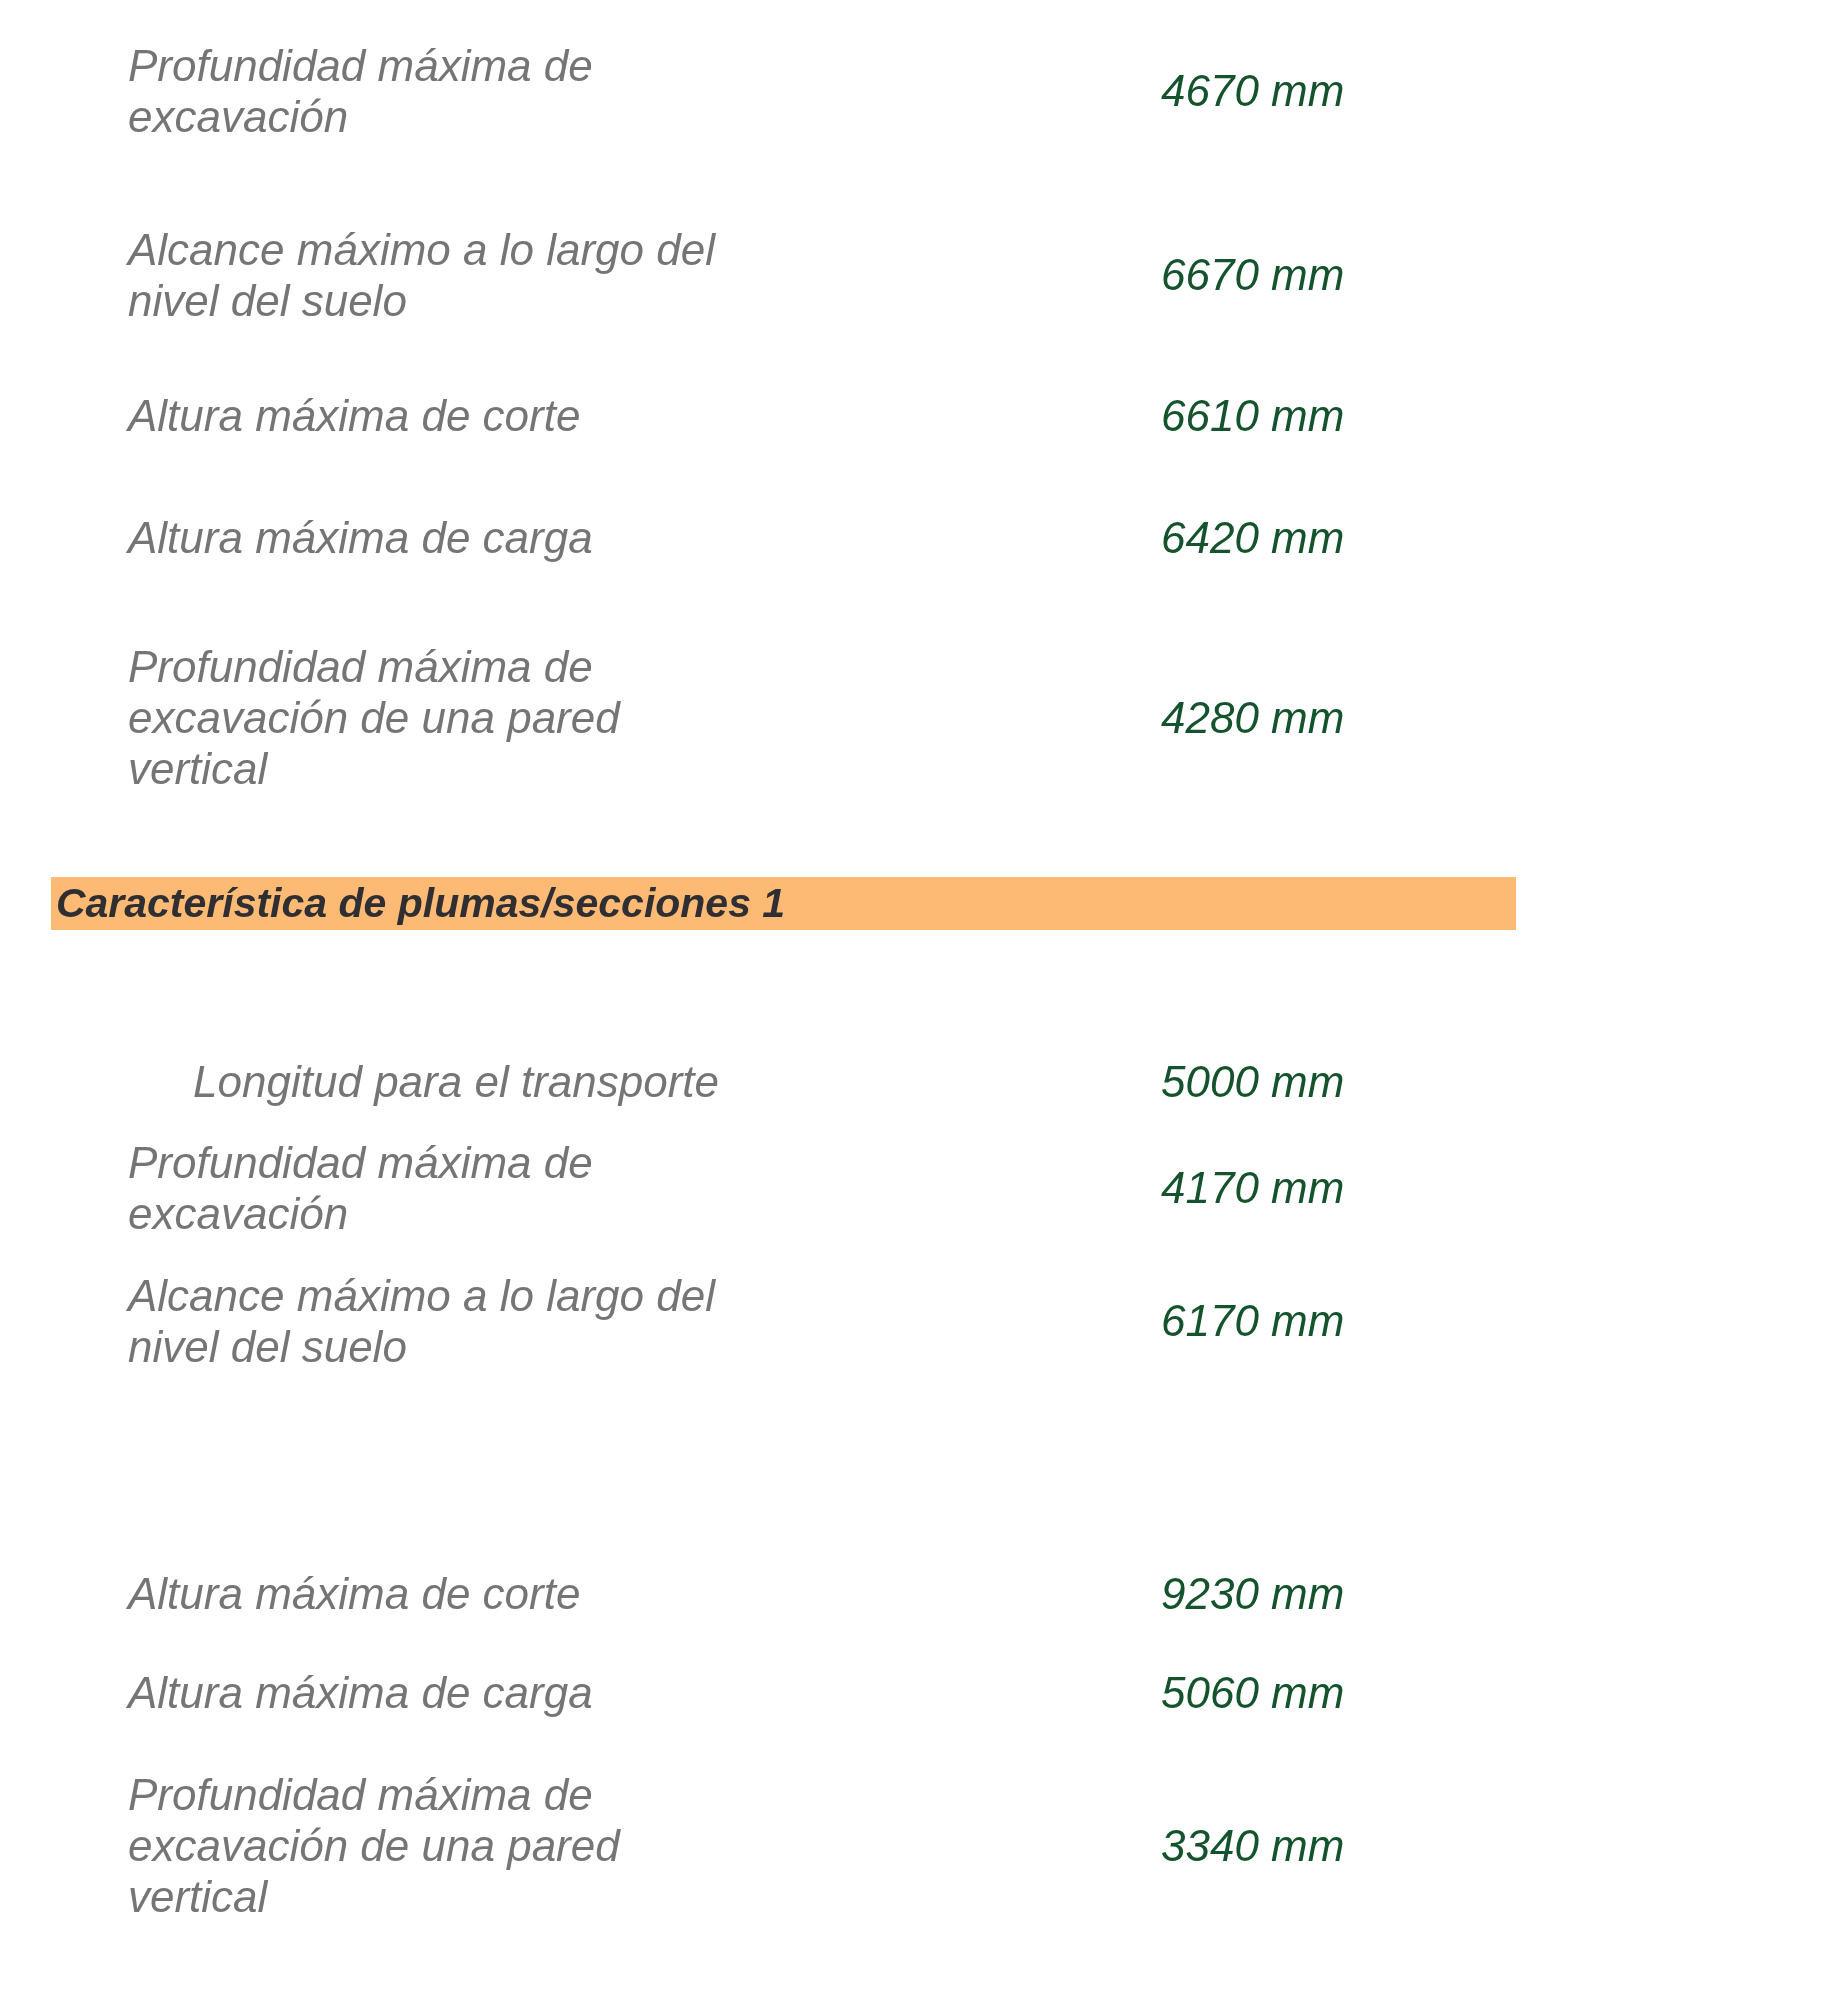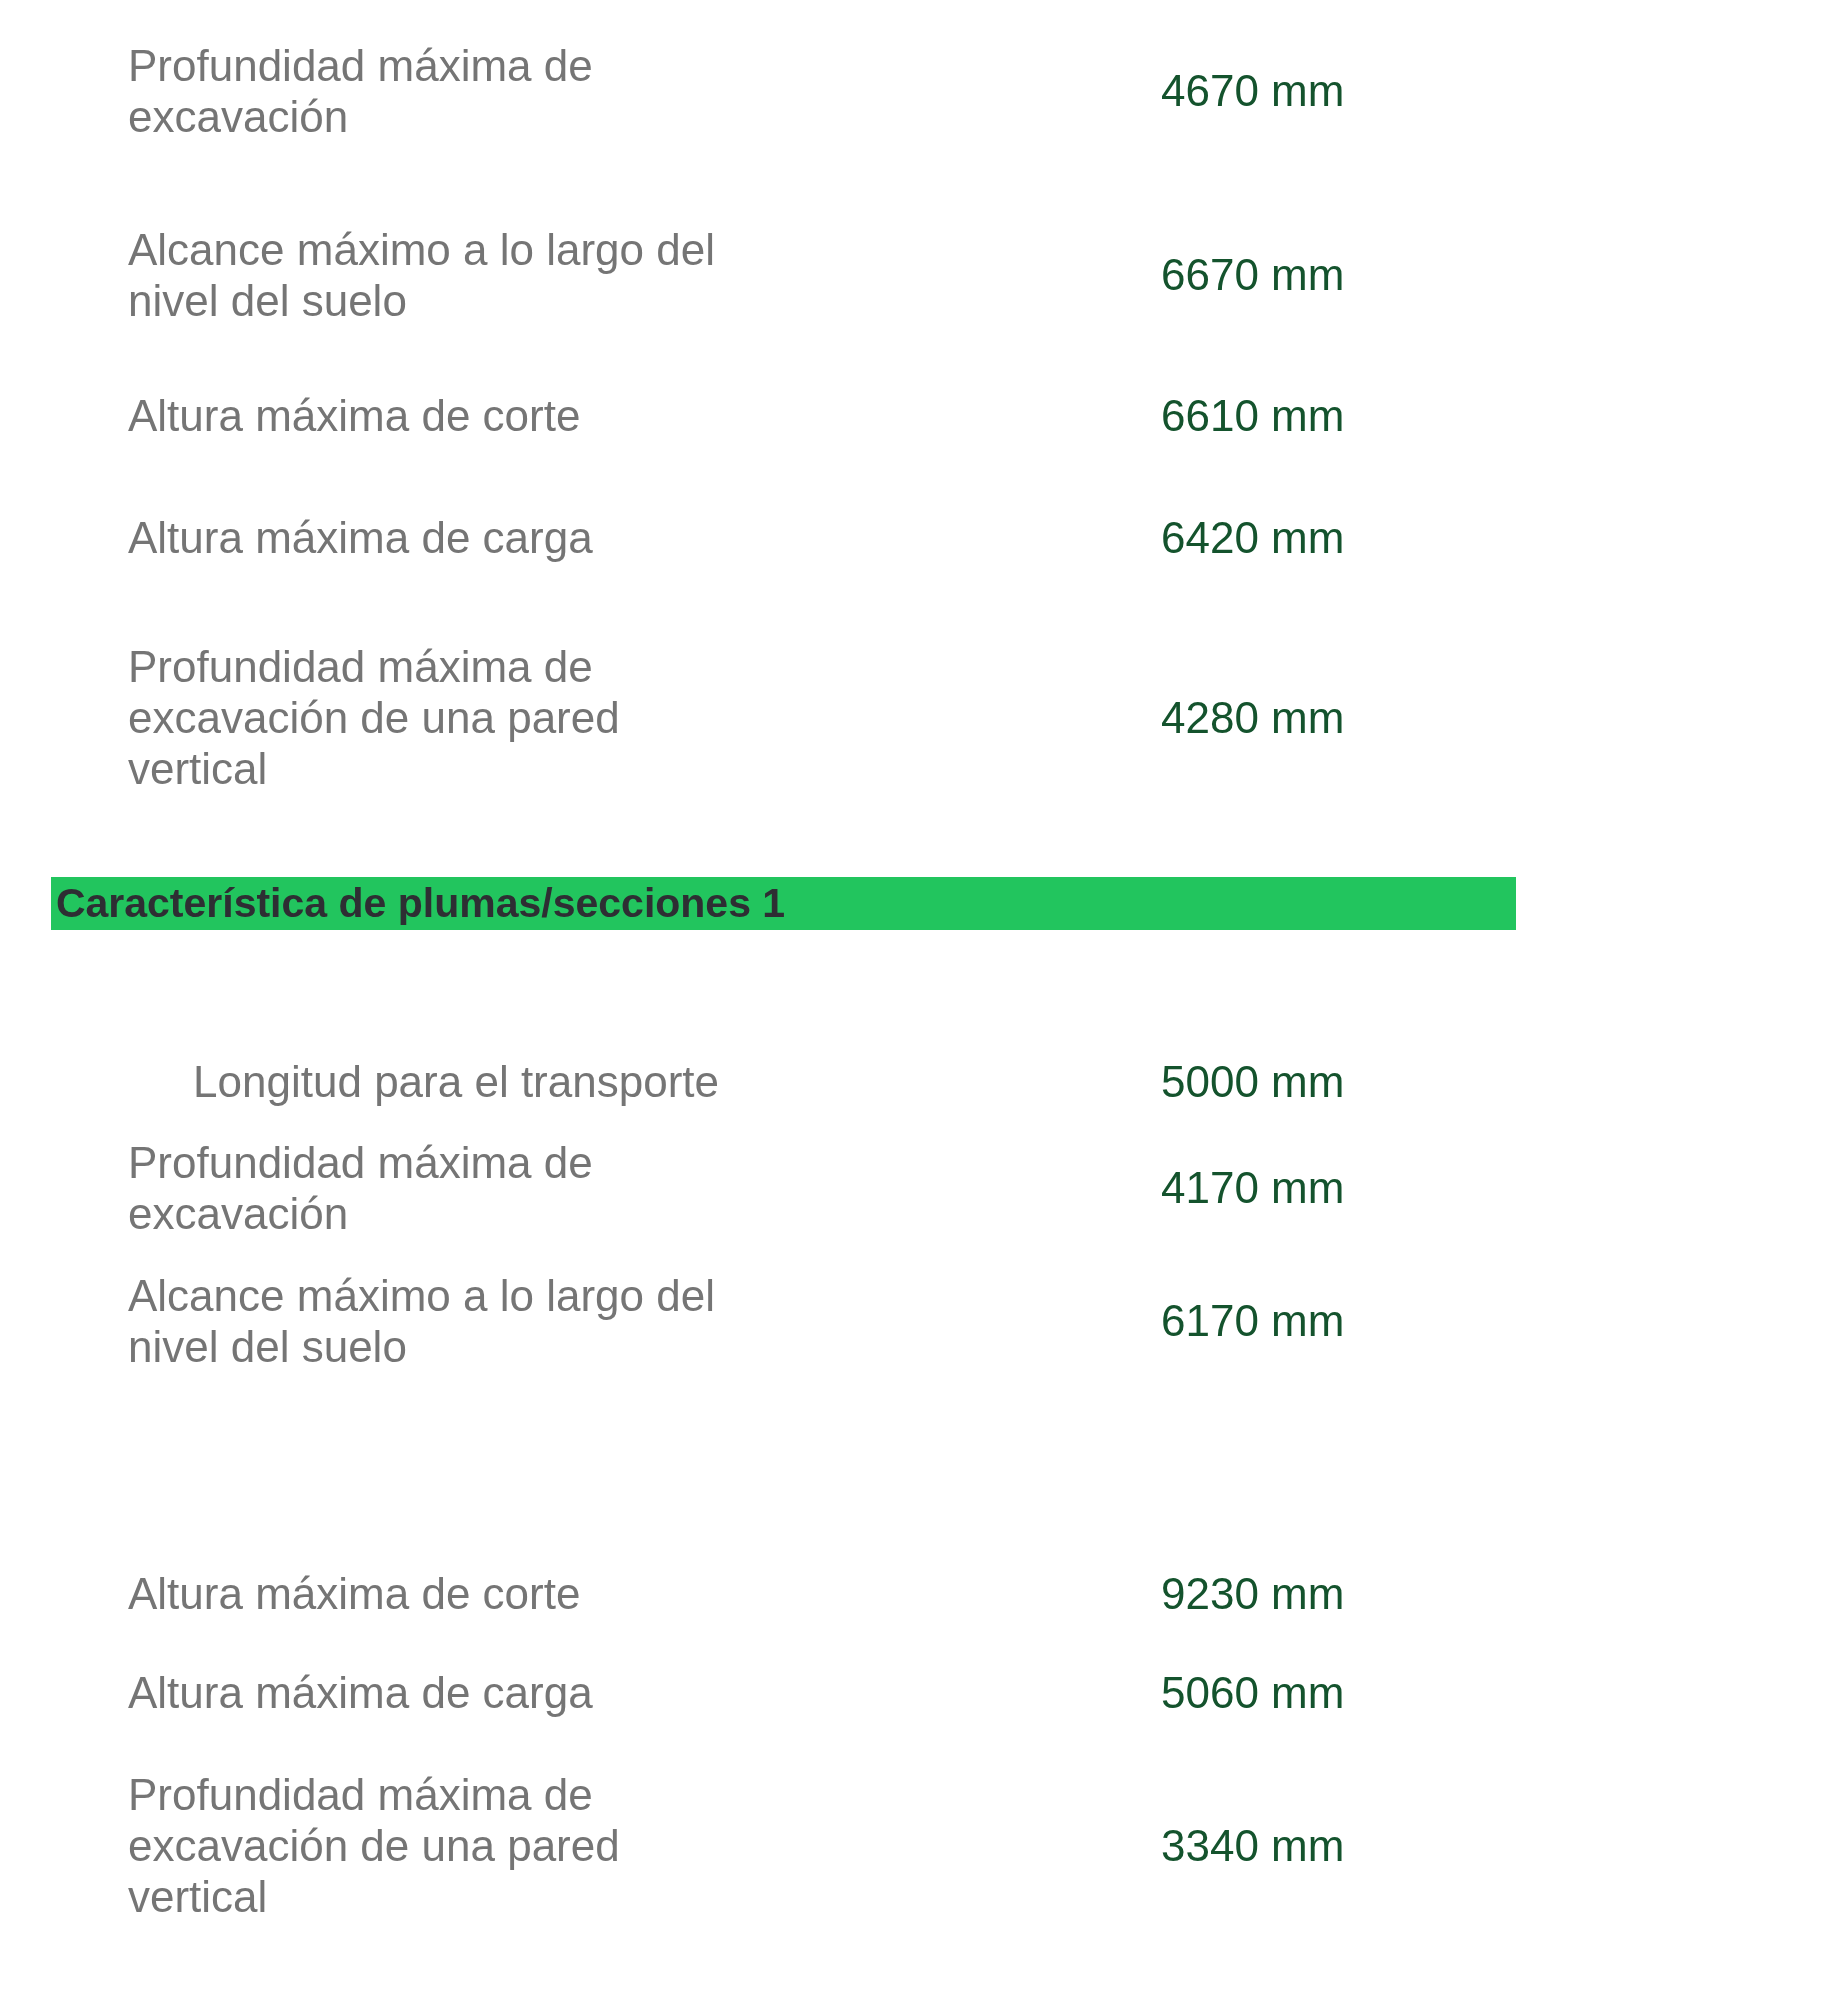--- a/index.html
+++ b/index.html
@@ -1,17 +1,17 @@
 <!DOCTYPE html>
 <html style="font-size:13px"><head>
 <meta charset="utf-8">
 <style>
   html,body{margin:0;padding:0;background:#ffffff;}
   body{width:1841px;height:2002px;font-family:"Liberation Sans",sans-serif;}
-  .page{position:relative;width:1516px;height:2002px;background:#ffffff;overflow:hidden;}
+  .page{position:relative;width:1516px;height:2002px;background:#ffffff;overflow:hidden;font-style:italic;}
 
   .row{position:absolute;left:128px;width:1588px;}
   .row .label{
     max-width:591px;
     font-size:44px;
     line-height:51px;
     color:#757575;
   }
   .row .value{
     position:absolute;
@@ -25,21 +25,21 @@
   .row.l2 .value{top:25px;}
   .row.l3 .value{top:51px;}
 
   .section-header{
     position:absolute;
     left:51px;
     top:877px;
     width:1513px;
     height:53px;
     box-sizing:border-box;
-    background:#22c55e;
+    background:#fdba74;
     color:#2e2e33;
     font-size:41px;
     font-weight:bold;
     line-height:53px;
     padding-left:4.9px;
     white-space:nowrap;
   }
 
   
   .r1{top:40px;}

